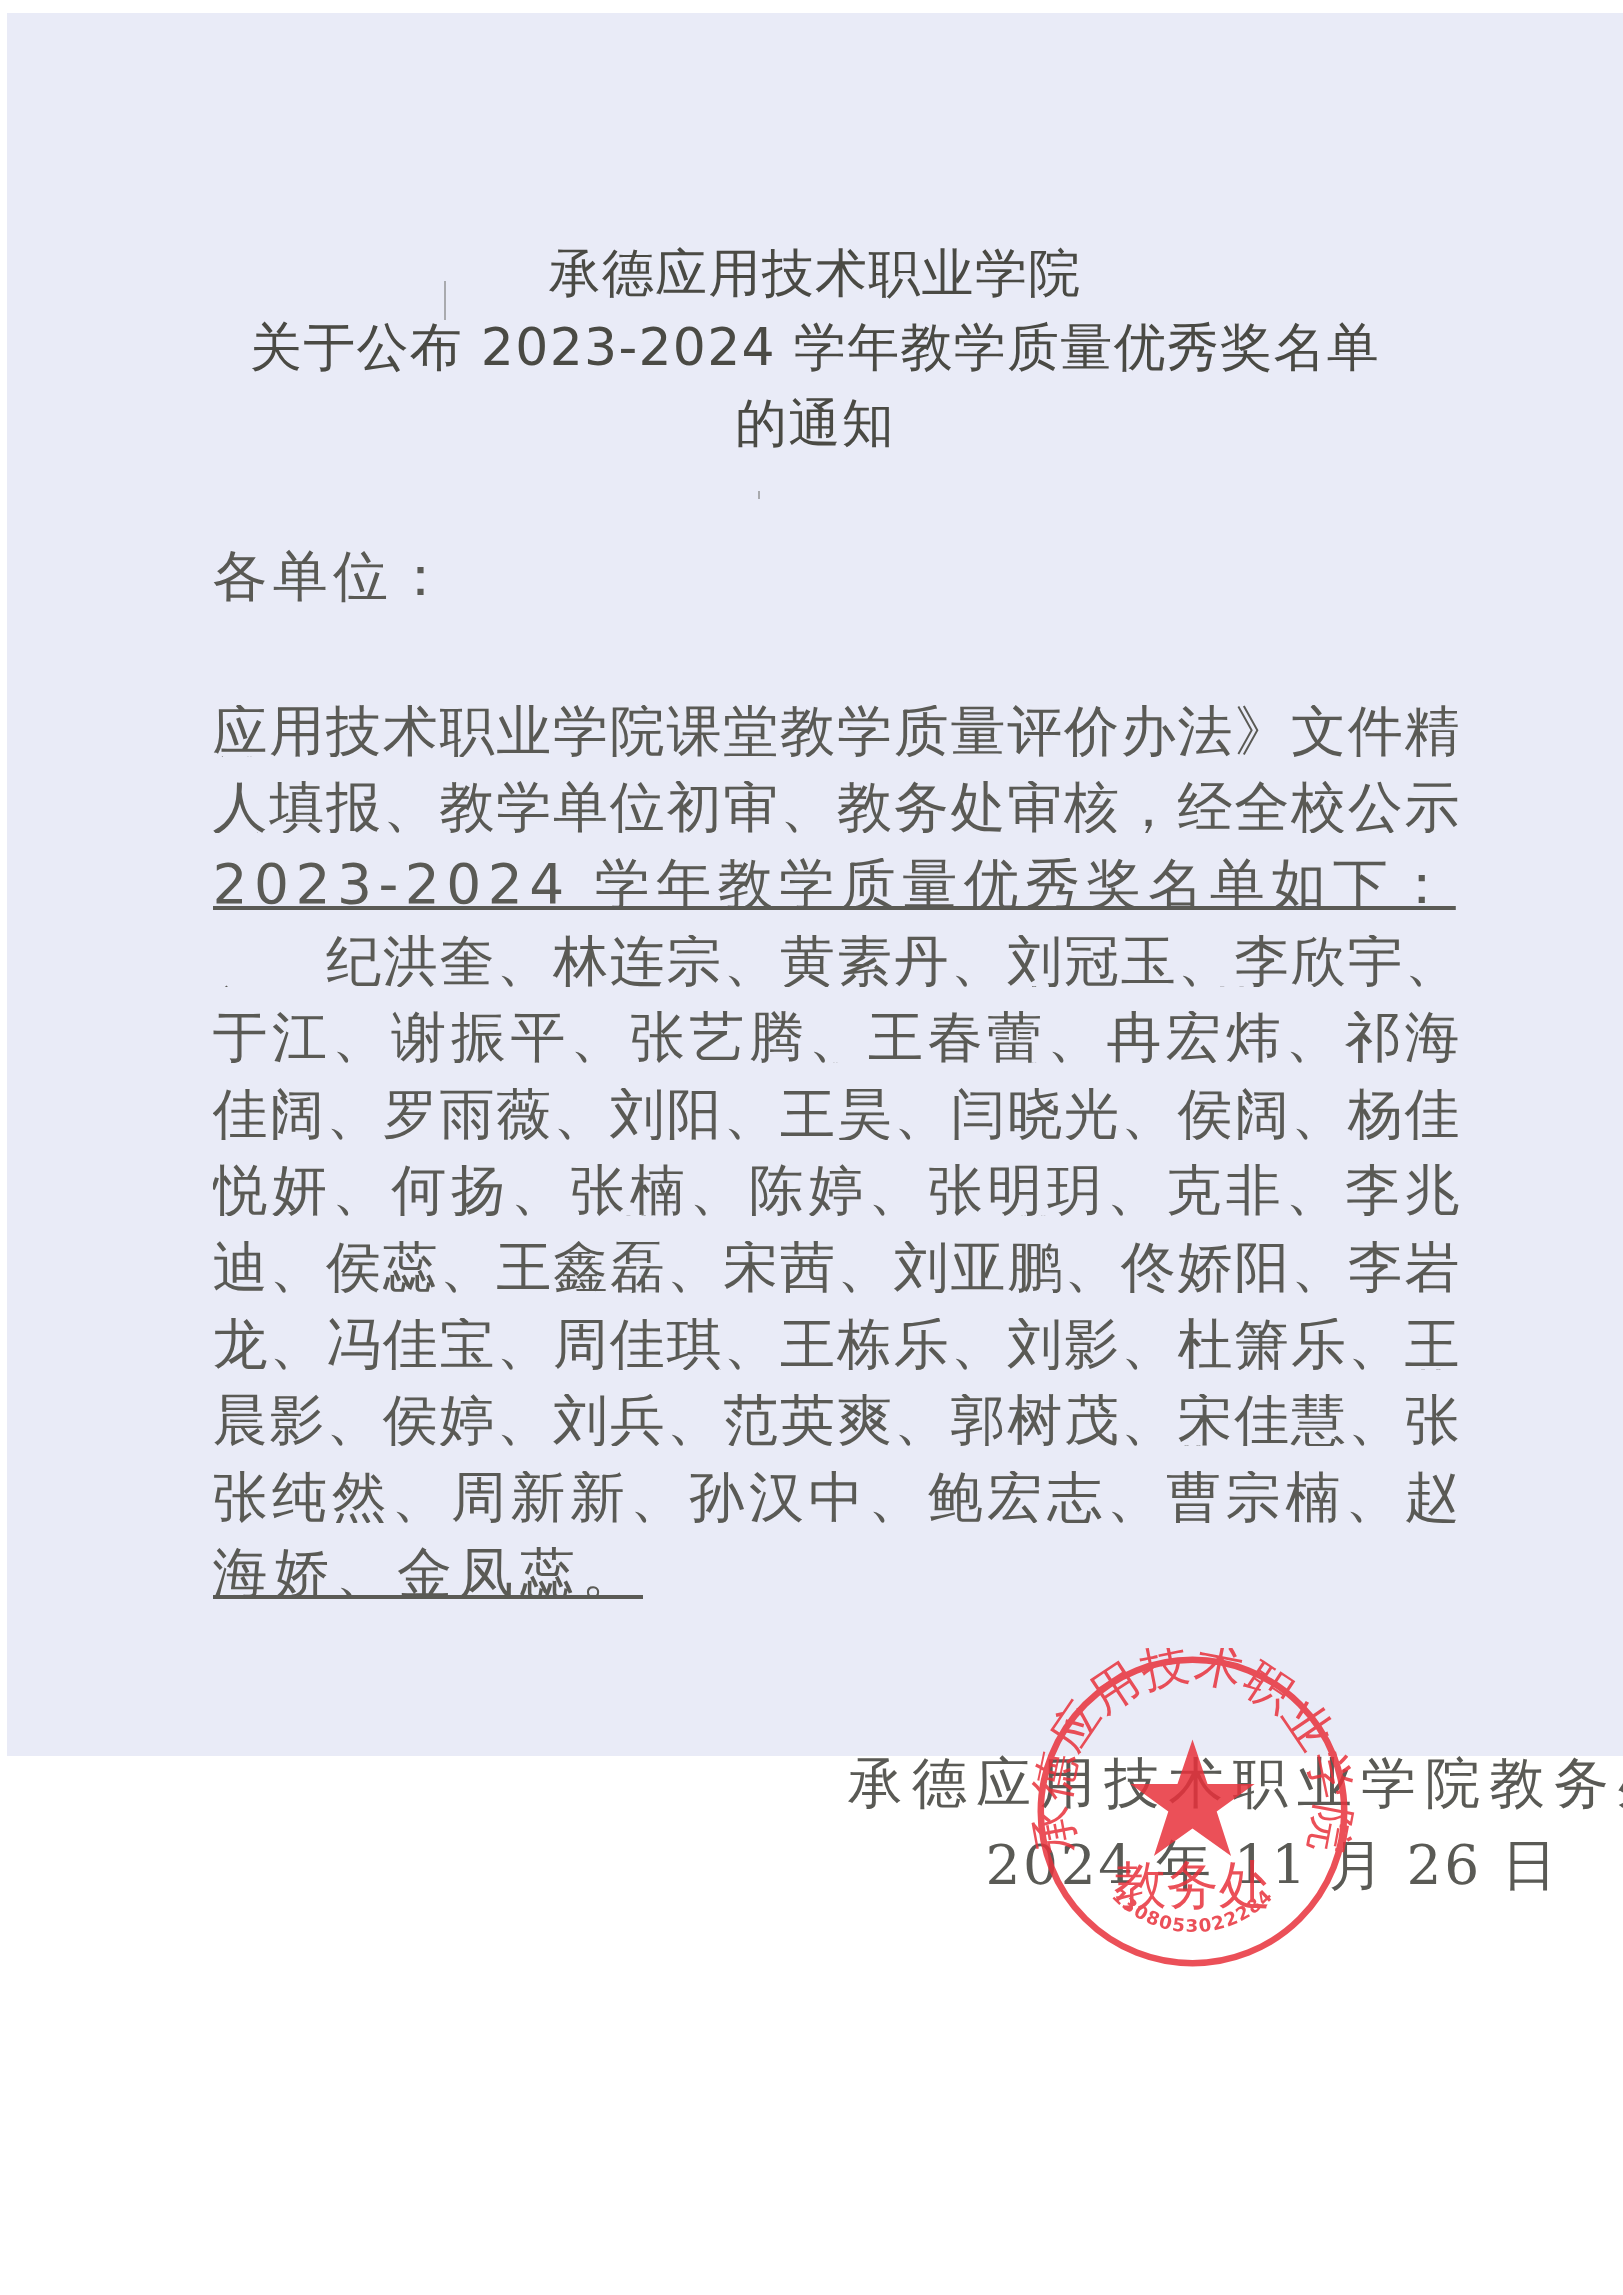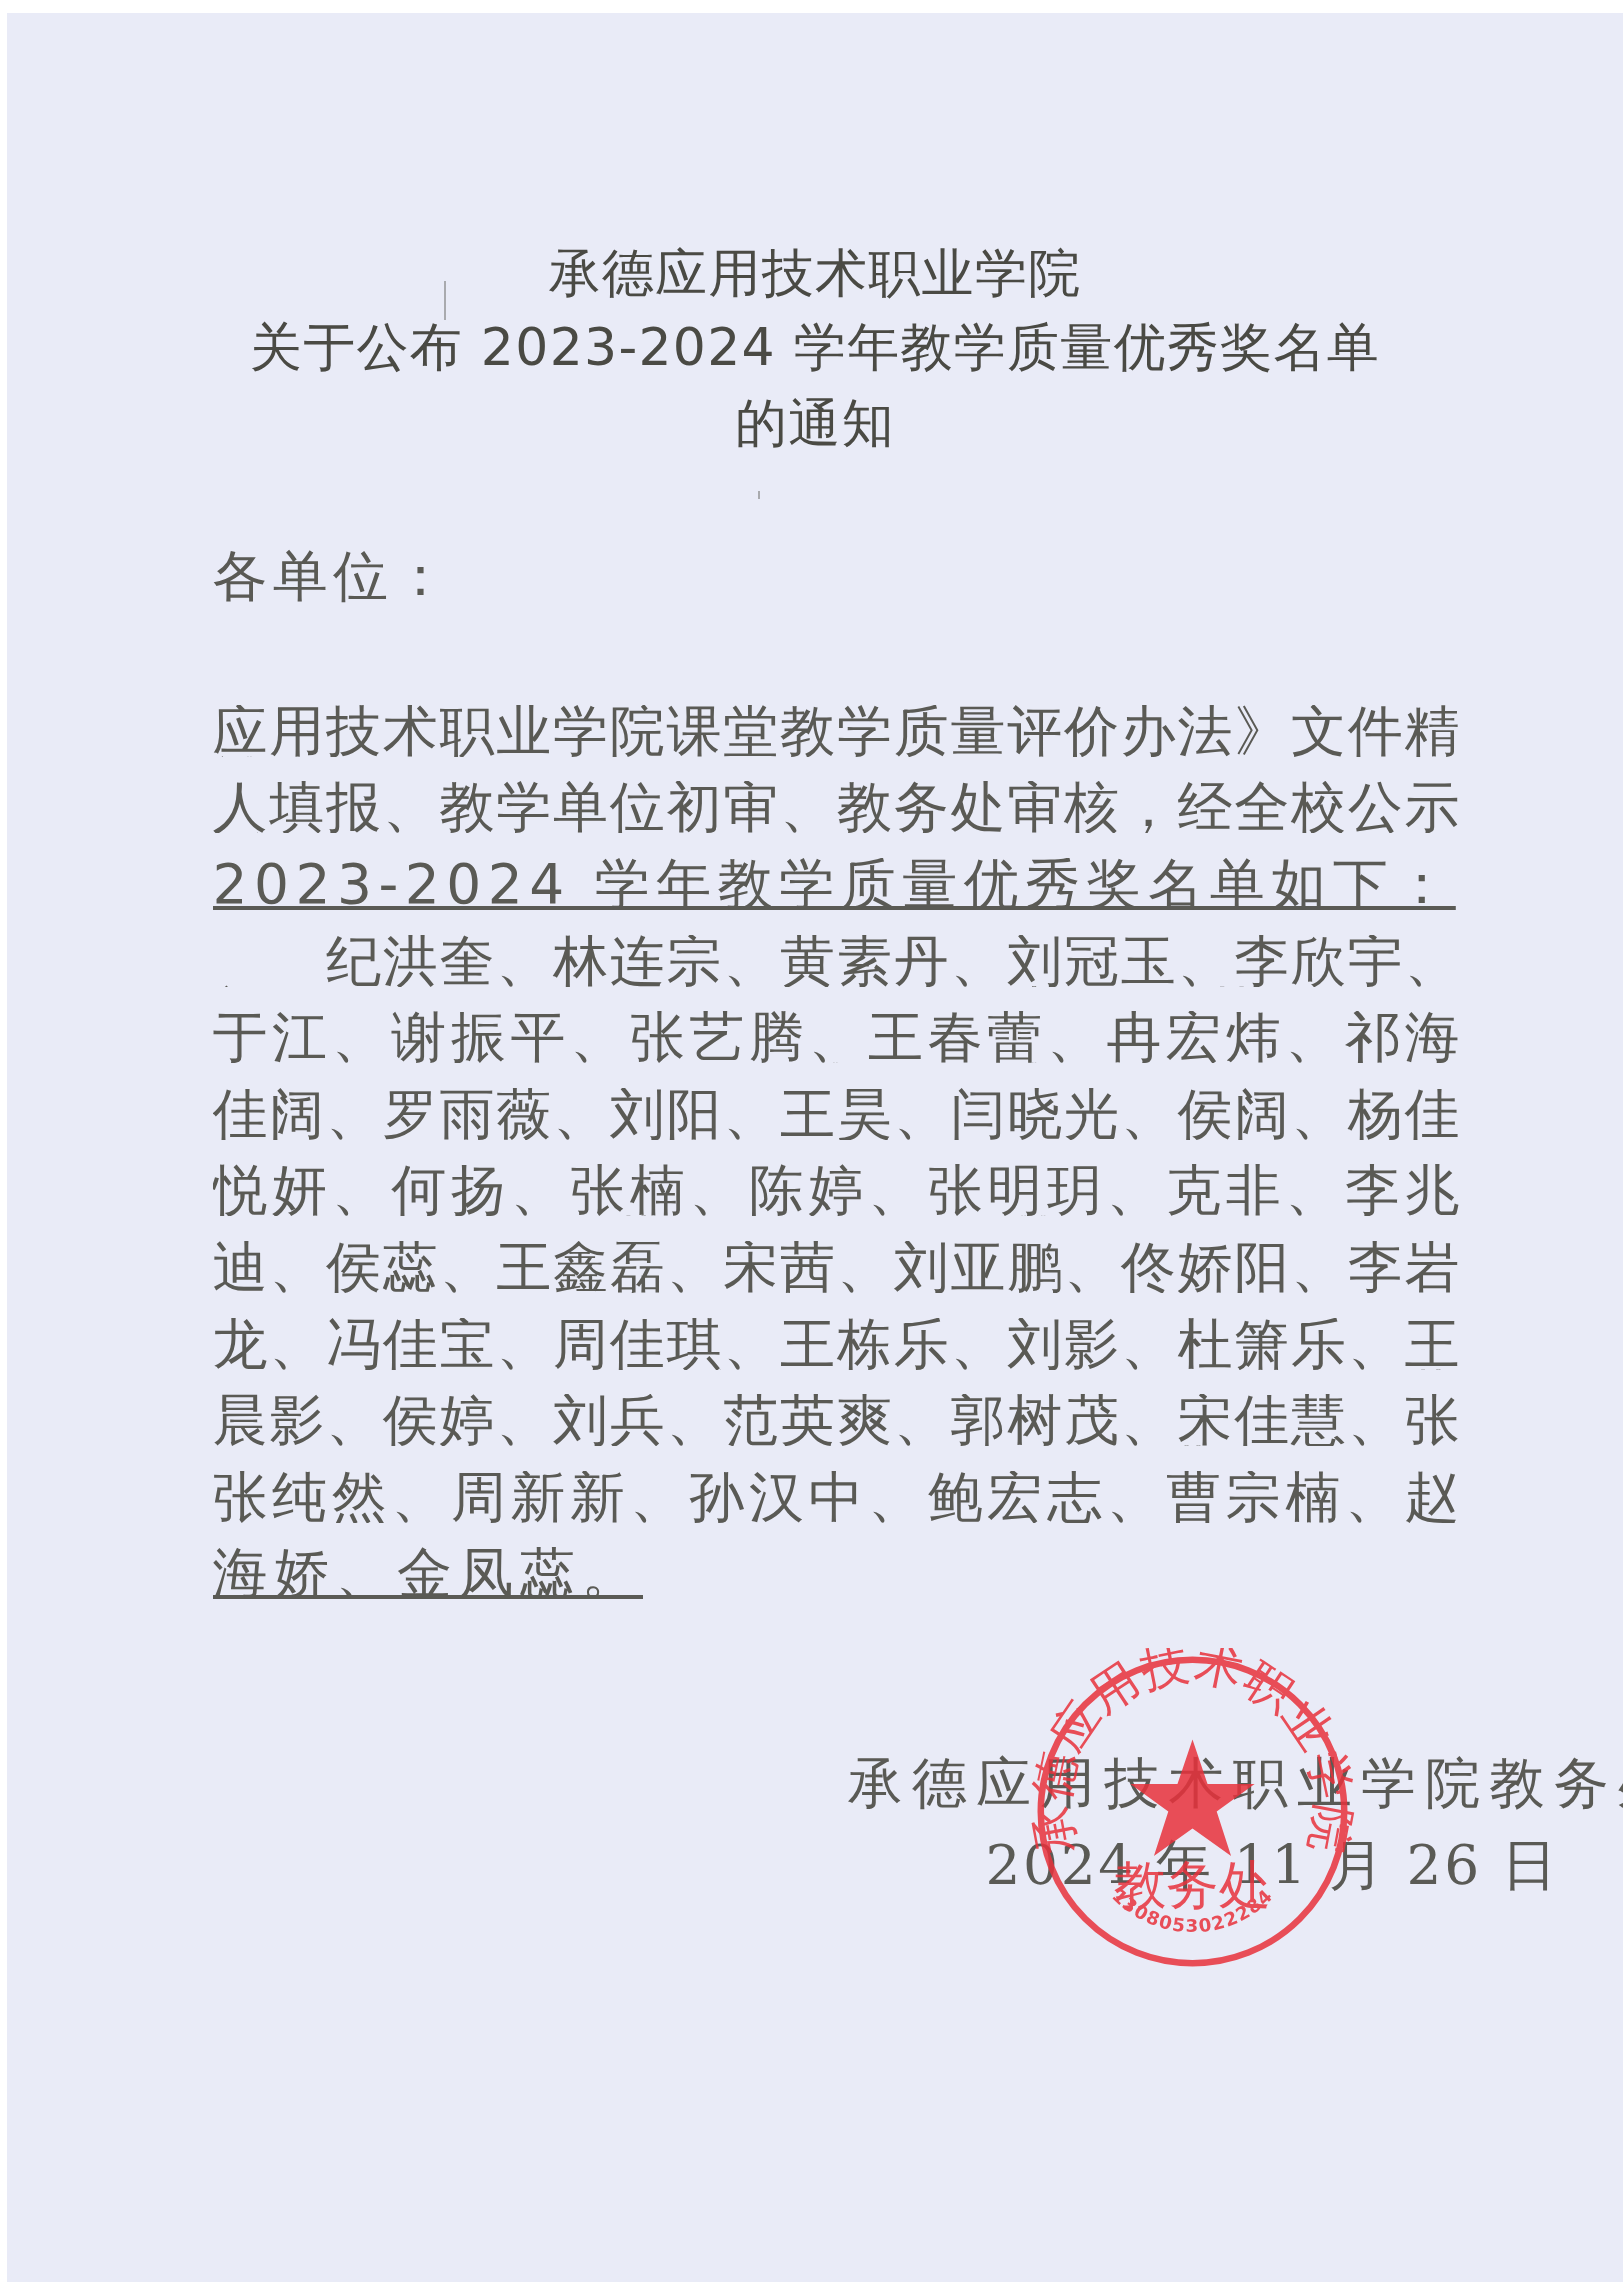--- a/index.html
+++ b/index.html
@@ -12,21 +12,21 @@
       height: 2295px;
       position: relative;
       overflow: hidden;
       font-family: "DejaVu Sans", "Liberation Sans", sans-serif;
     }
     .page {
       position: absolute;
       left: 6.5px;
       top: 13px;
       width: 1617px;
-      height: 2269px;
+      height: 1743px;
       background: #e9ebf7;
     }
     .title {
       position: absolute;
       left: 0;
       width: 1617px;
       text-align: center;
       color: #4a4a44;
       font-size: 52px;
       line-height: 65px;

